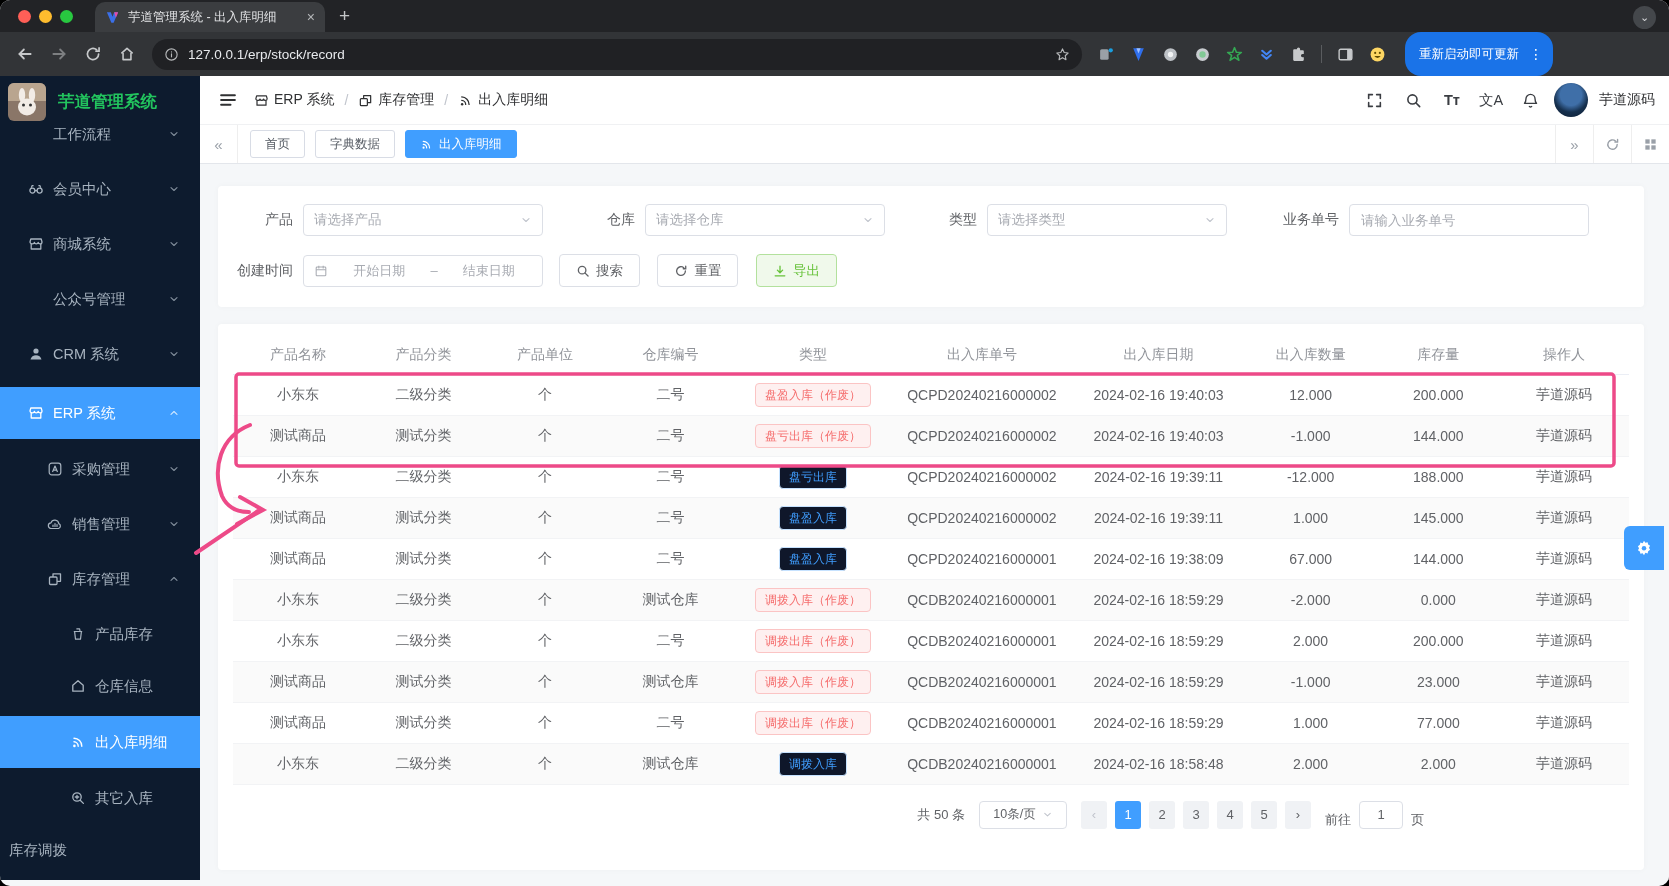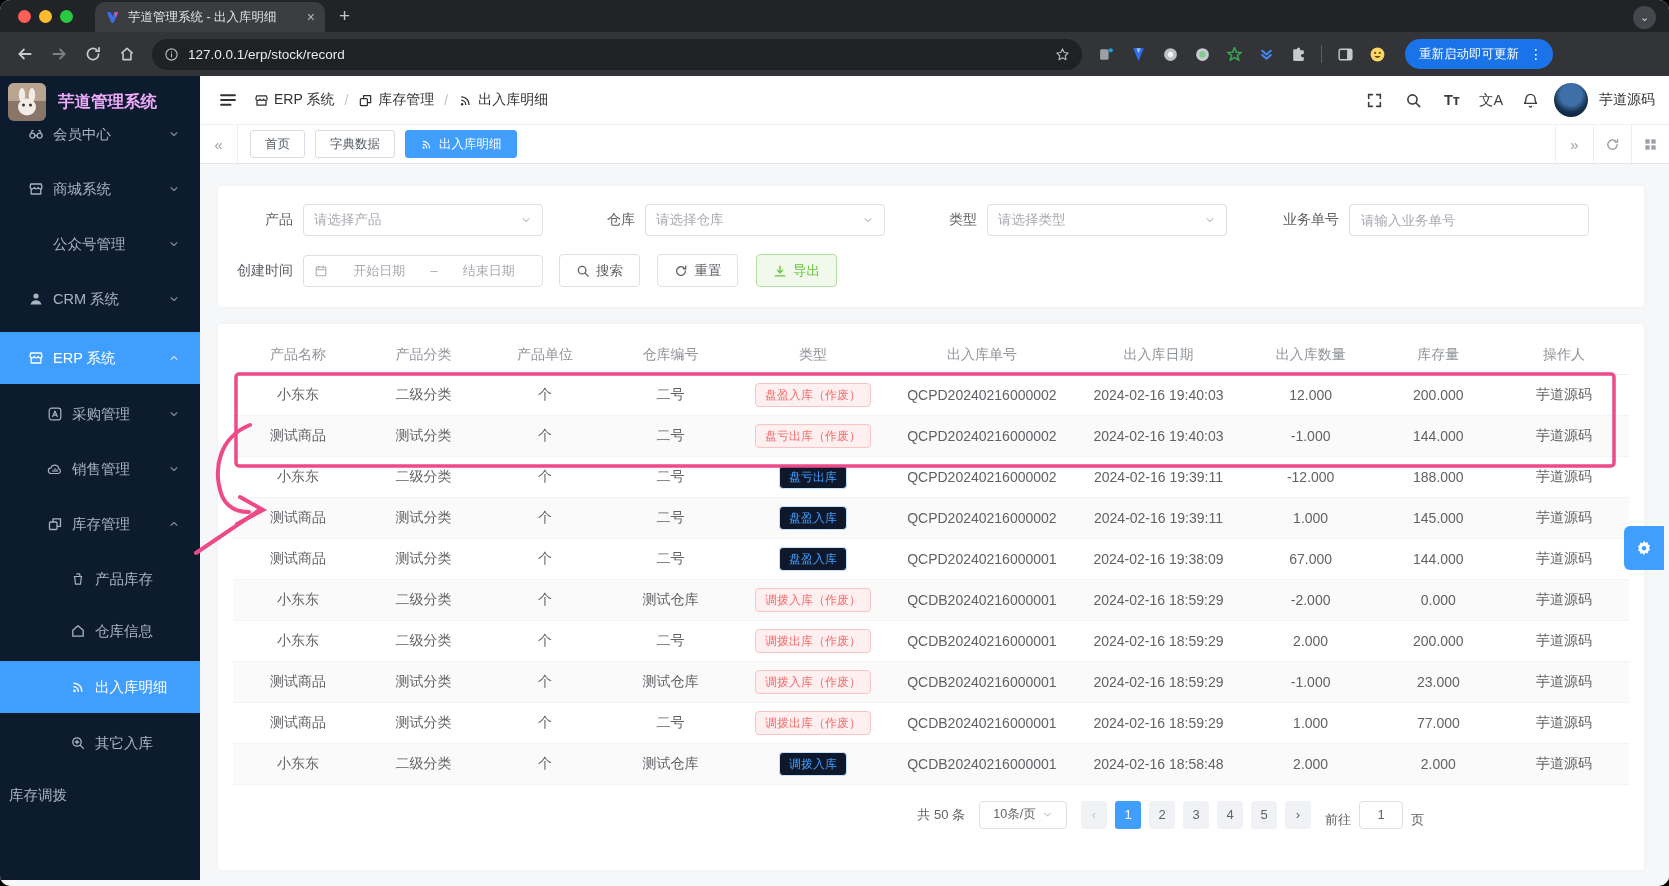--- a/index.html
+++ b/index.html
@@ -19,29 +19,29 @@
   .strip-chevron { position:absolute; right:13px; top:6px; width:23px; height:23px; border-radius:50%; background:#44474b; color:#d7d8da; font-size:11px; display:flex; align-items:center; justify-content:center; }
   .toolbar { height:44px; background:#323437; display:flex; align-items:center; padding:0 10px; gap:4px; }
   .nav-ic { width:30px; height:30px; display:flex; align-items:center; justify-content:center; color:#c7c9cb; }
   .nav-ic svg{width:18px;height:18px}
   .urlbar { flex:0 0 930px; height:31px; background:#202124; border-radius:16px; display:flex; align-items:center; padding:0 12px; gap:9px; margin:0 6px; }
   .urlbar .url { color:#e8eaed; font-size:13.5px; flex:1; }
   .urlbar svg{width:15px;height:15px;color:#b6b8ba}
   .ext { width:28px; height:28px; display:flex; align-items:center; justify-content:center; position:relative; }
   .ext svg{width:17px;height:17px}
   .tdivider{width:1px;height:18px;background:#5a5c5f;margin:0 5px}
-  .update-pill { margin-left:10px; height:30px; background:#1a73e8; border-radius:16px; color:#fff; font-size:12.5px; display:flex; align-items:center; padding:0 6px 0 14px; gap:6px; }
+  .update-pill { margin-left:10px; height:44px; background:#1a73e8; border-radius:16px; color:#fff; font-size:12.5px; display:flex; align-items:center; padding:0 6px 0 14px; gap:6px; }
   .update-pill .dots{font-size:14px; letter-spacing:0; padding:0 4px;}
 
   
   .app { display:flex; height:804px; }
   .sidebar { width:200px; background:#0d1b2e; color:#a8b4c0; flex:none; display:flex; flex-direction:column; overflow:hidden; }
   .logo-row { height:52px; display:flex; align-items:center; gap:12px; padding:0 0 0 8px; position:relative; z-index:2; background:#0d1b2e; }
   .logo-img { width:38px; height:38px; border-radius:6px; overflow:hidden; flex:none; }
-  .logo-title { color:#f0abfc; font-size:16.5px; font-weight:bold; white-space:nowrap; }
+  .logo-title { color:#22c55e; font-size:16.5px; font-weight:bold; white-space:nowrap; }
   .menu { margin-top:-16px; }
   .mi { height:44px; display:flex; align-items:center; position:relative; font-size:14.5px; cursor:pointer; }
   .mi .ic { width:16px; height:16px; flex:none; }
   .mi .ic svg{width:16px;height:16px;display:block}
   .mi .lbl { margin-left:9px; white-space:nowrap; }
   .mi .chev { position:absolute; right:20px; width:12px; height:12px; opacity:.75; }
   .mi .chev svg{width:12px;height:12px;display:block}
   .mi.l1 { margin-bottom:11px; } .mi.l1 .ic{margin-left:28px}
   .mi.l2 { margin-bottom:11px; } .mi.l2 .ic{margin-left:47px}
   .mi.l3 { margin-bottom:8px; }  .mi.l3 .ic{margin-left:70px}
@@ -256,20 +256,29 @@
               <ellipse cx="19" cy="24" rx="9" ry="8.5" fill="#f2ece6"></ellipse>
               <ellipse cx="14" cy="12" rx="3.2" ry="7" fill="#f2ece6"></ellipse>
               <ellipse cx="24" cy="12" rx="3.2" ry="7" fill="#f2ece6"></ellipse>
               <circle cx="15.5" cy="22" r="1.5" fill="#333"></circle>
               <circle cx="22.5" cy="22" r="1.5" fill="#333"></circle>
             </svg>
         </span>
         <span class="logo-title">芋道管理系统</span>
       </div>
       <nav class="menu" id="menu">
+          <div class="mi l1">
+            <span class="ic"></span>
+            <span class="lbl">工作流程</span>
+            <span class="chev">
+              <svg viewBox="0 0 16 16" fill="none" stroke="currentColor" stroke-width="1.5" stroke-linecap="round" stroke-linejoin="round">
+                <path d="M4 6.2 8 10l4-3.8"></path>
+              </svg>
+            </span>
+          </div>
           <div class="mi l1">
             <span class="ic">
               <svg viewBox="0 0 16 16" fill="none" stroke="currentColor" stroke-width="1.3">
                 <circle cx="4.4" cy="9.6" r="2.5"></circle>
                 <circle cx="11.6" cy="9.6" r="2.5"></circle>
                 <path d="M6.9 9.6h2.2M3.2 6.8l1-2.2h1.4M12.8 6.8l-1-2.2h-1.4"></path>
               </svg>
             </span>
             <span class="lbl">会员中心</span>
             <span class="chev">

